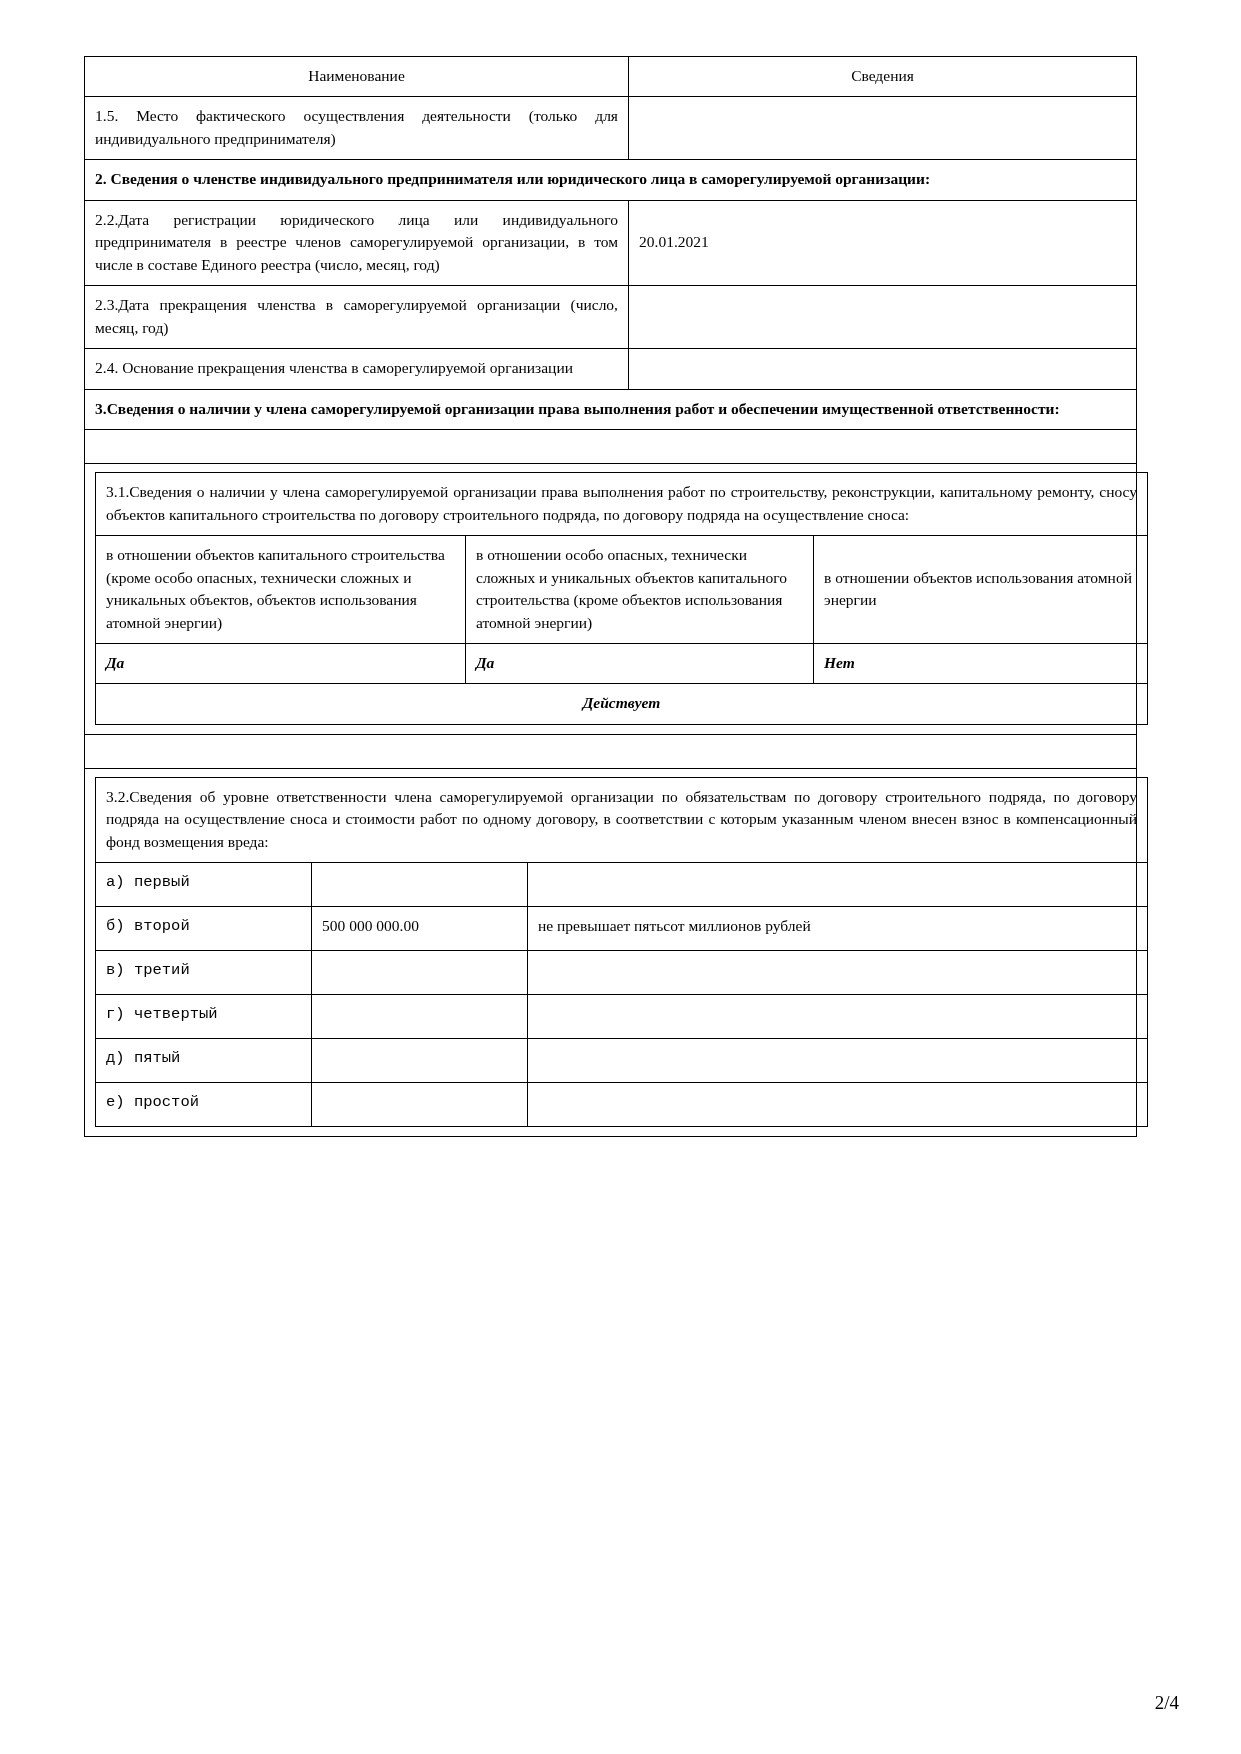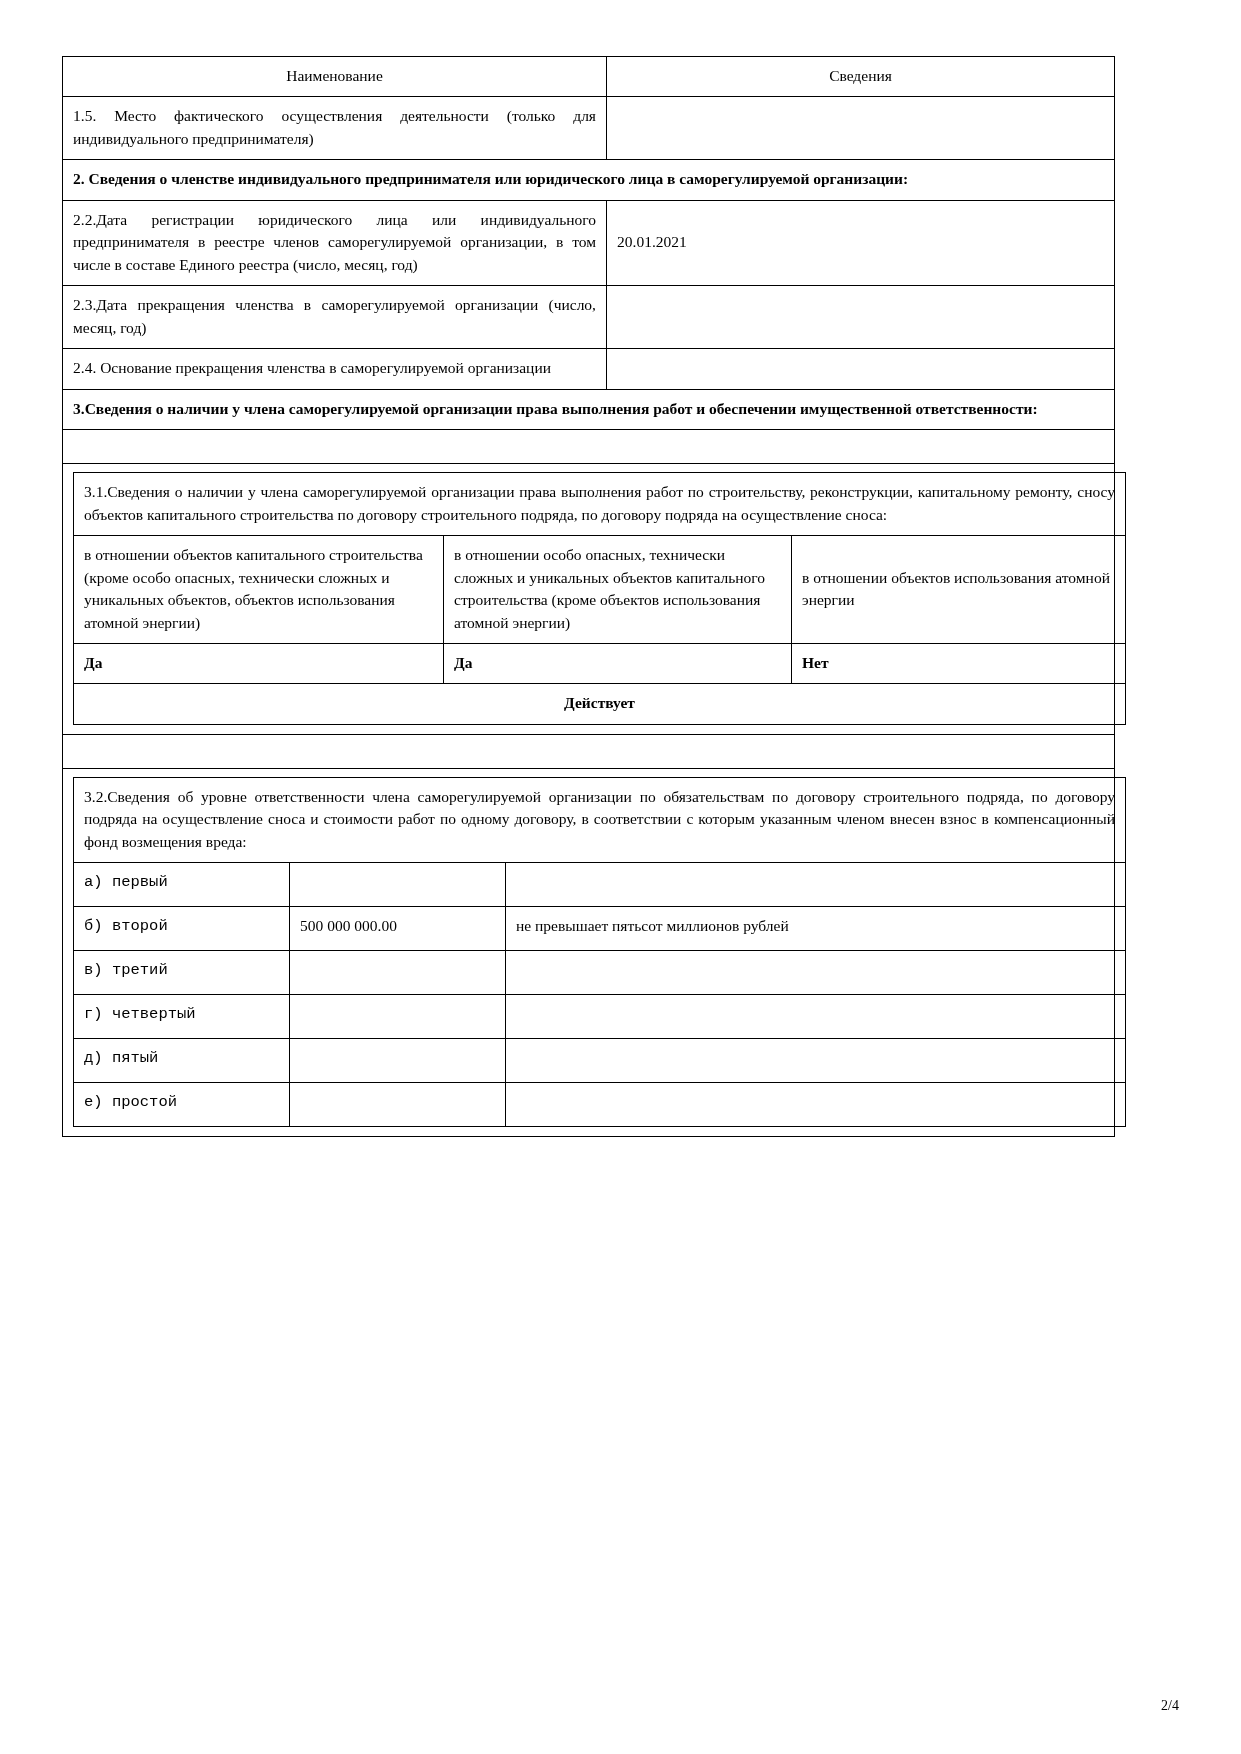--- a/index.html
+++ b/index.html
@@ -12,38 +12,38 @@
     height: 1754px;
     font-family: "Liberation Serif", "DejaVu Serif", serif;
     color: #000000;
     position: relative;
   }
   .page {
     position: relative;
     width: 1241px;
     height: 1754px;
     box-sizing: border-box;
-    padding: 56px 62px 0 62px;
+    padding: 56px 62px 0 84px;
   }
   table.doc {
     width: 1052px;
     border-collapse: collapse;
     table-layout: fixed;
     font-size: 15.5px;
     line-height: 1.45;
   }
   table.doc td {
     border: 1px solid #000000;
     vertical-align: top;
     padding: 8px 10px 9px 10px;
   }
   .center { text-align: center; }
   .just { text-align: justify; text-align-last: left; margin-left: 36px; }
   .justall { text-align: justify; }
-  .bold { font-weight: bold; }
+  .bold { font-weight: bold; font-style: italic; }
   td.tall { height: 26px; }
   .hdr td {
     text-align: center;
     padding-top: 10px;
     padding-bottom: 11px;
   }
   .sectionrow td {
     font-weight: bold;
     text-align: justify;
     text-align-last: left;
@@ -69,21 +69,21 @@
   }
   .nested-wrap td {
     padding: 0;
     border: none;
     margin-left: 48px;
   }
   .pagenum {
     position: absolute;
     right: 62px;
     bottom: 40px;
-    font-size: 14px;
+    font-size: 19px;
     font-family: "Liberation Serif", "DejaVu Serif", serif;
   }
   .lvl-label { white-space: nowrap; font-family: Liberation Mono, monospace; }
 </style>
 </head>
 <body>
 
 <div class="page">
 
   <table class="doc">

